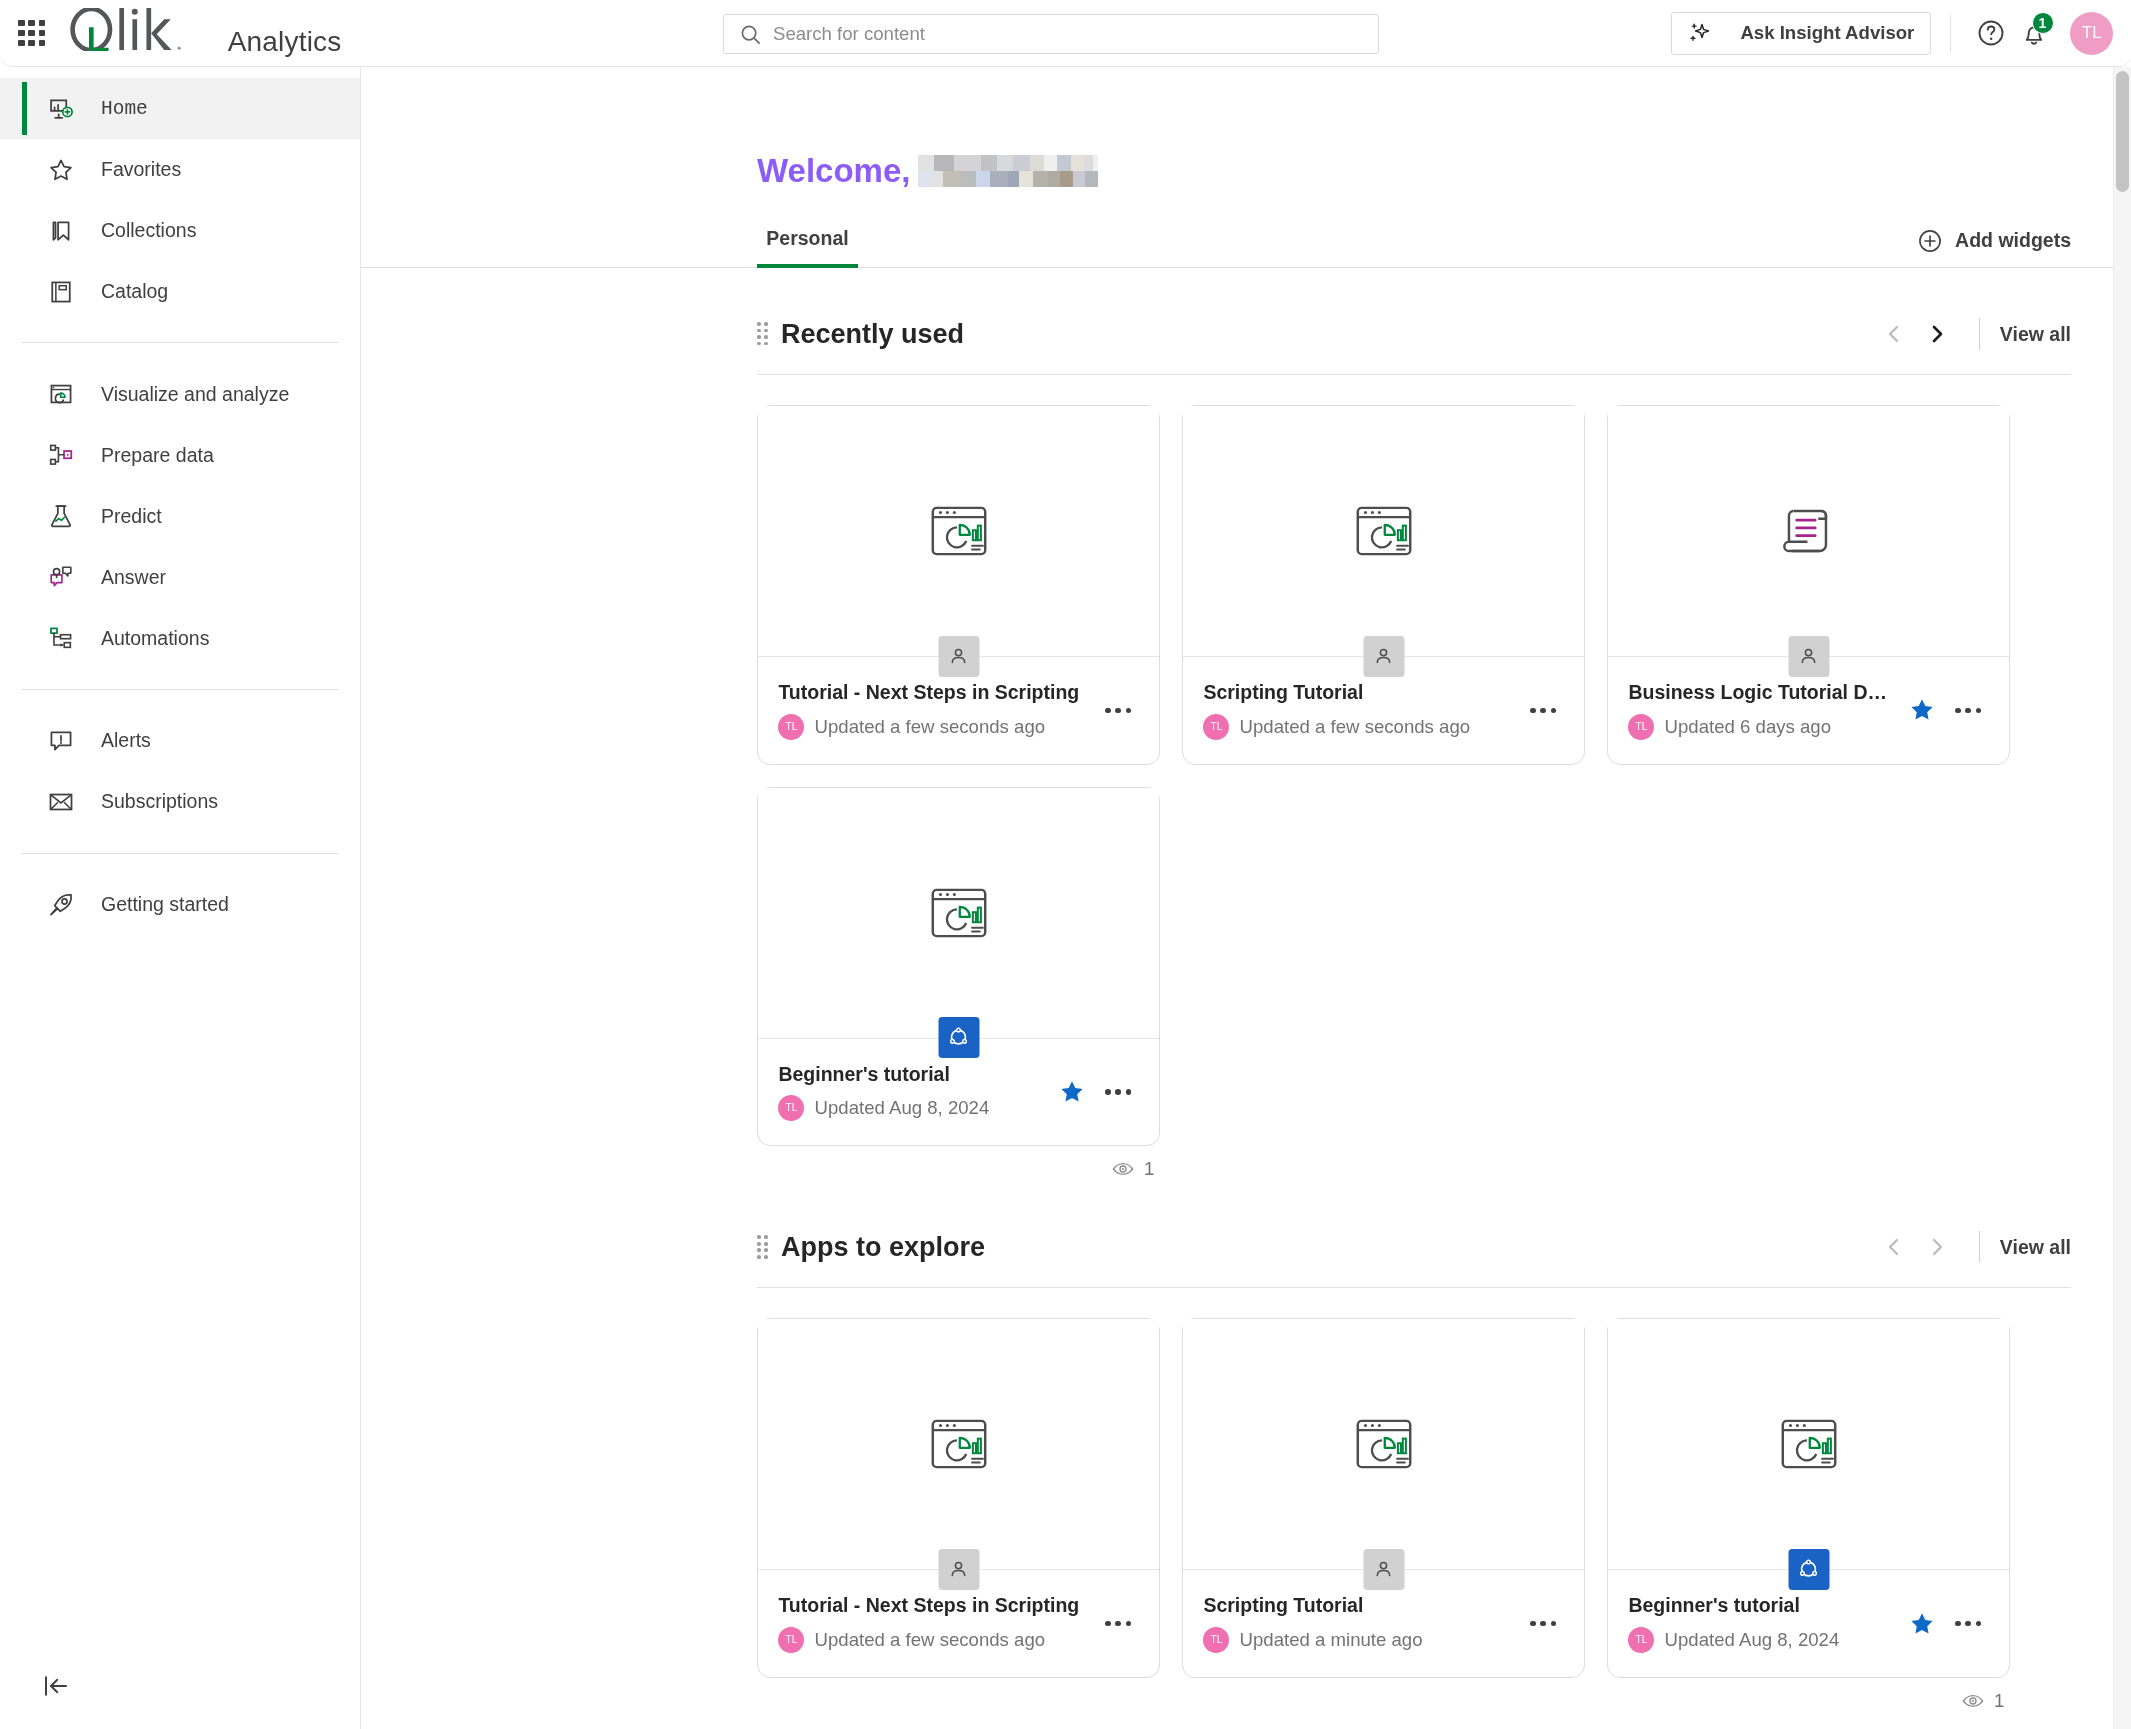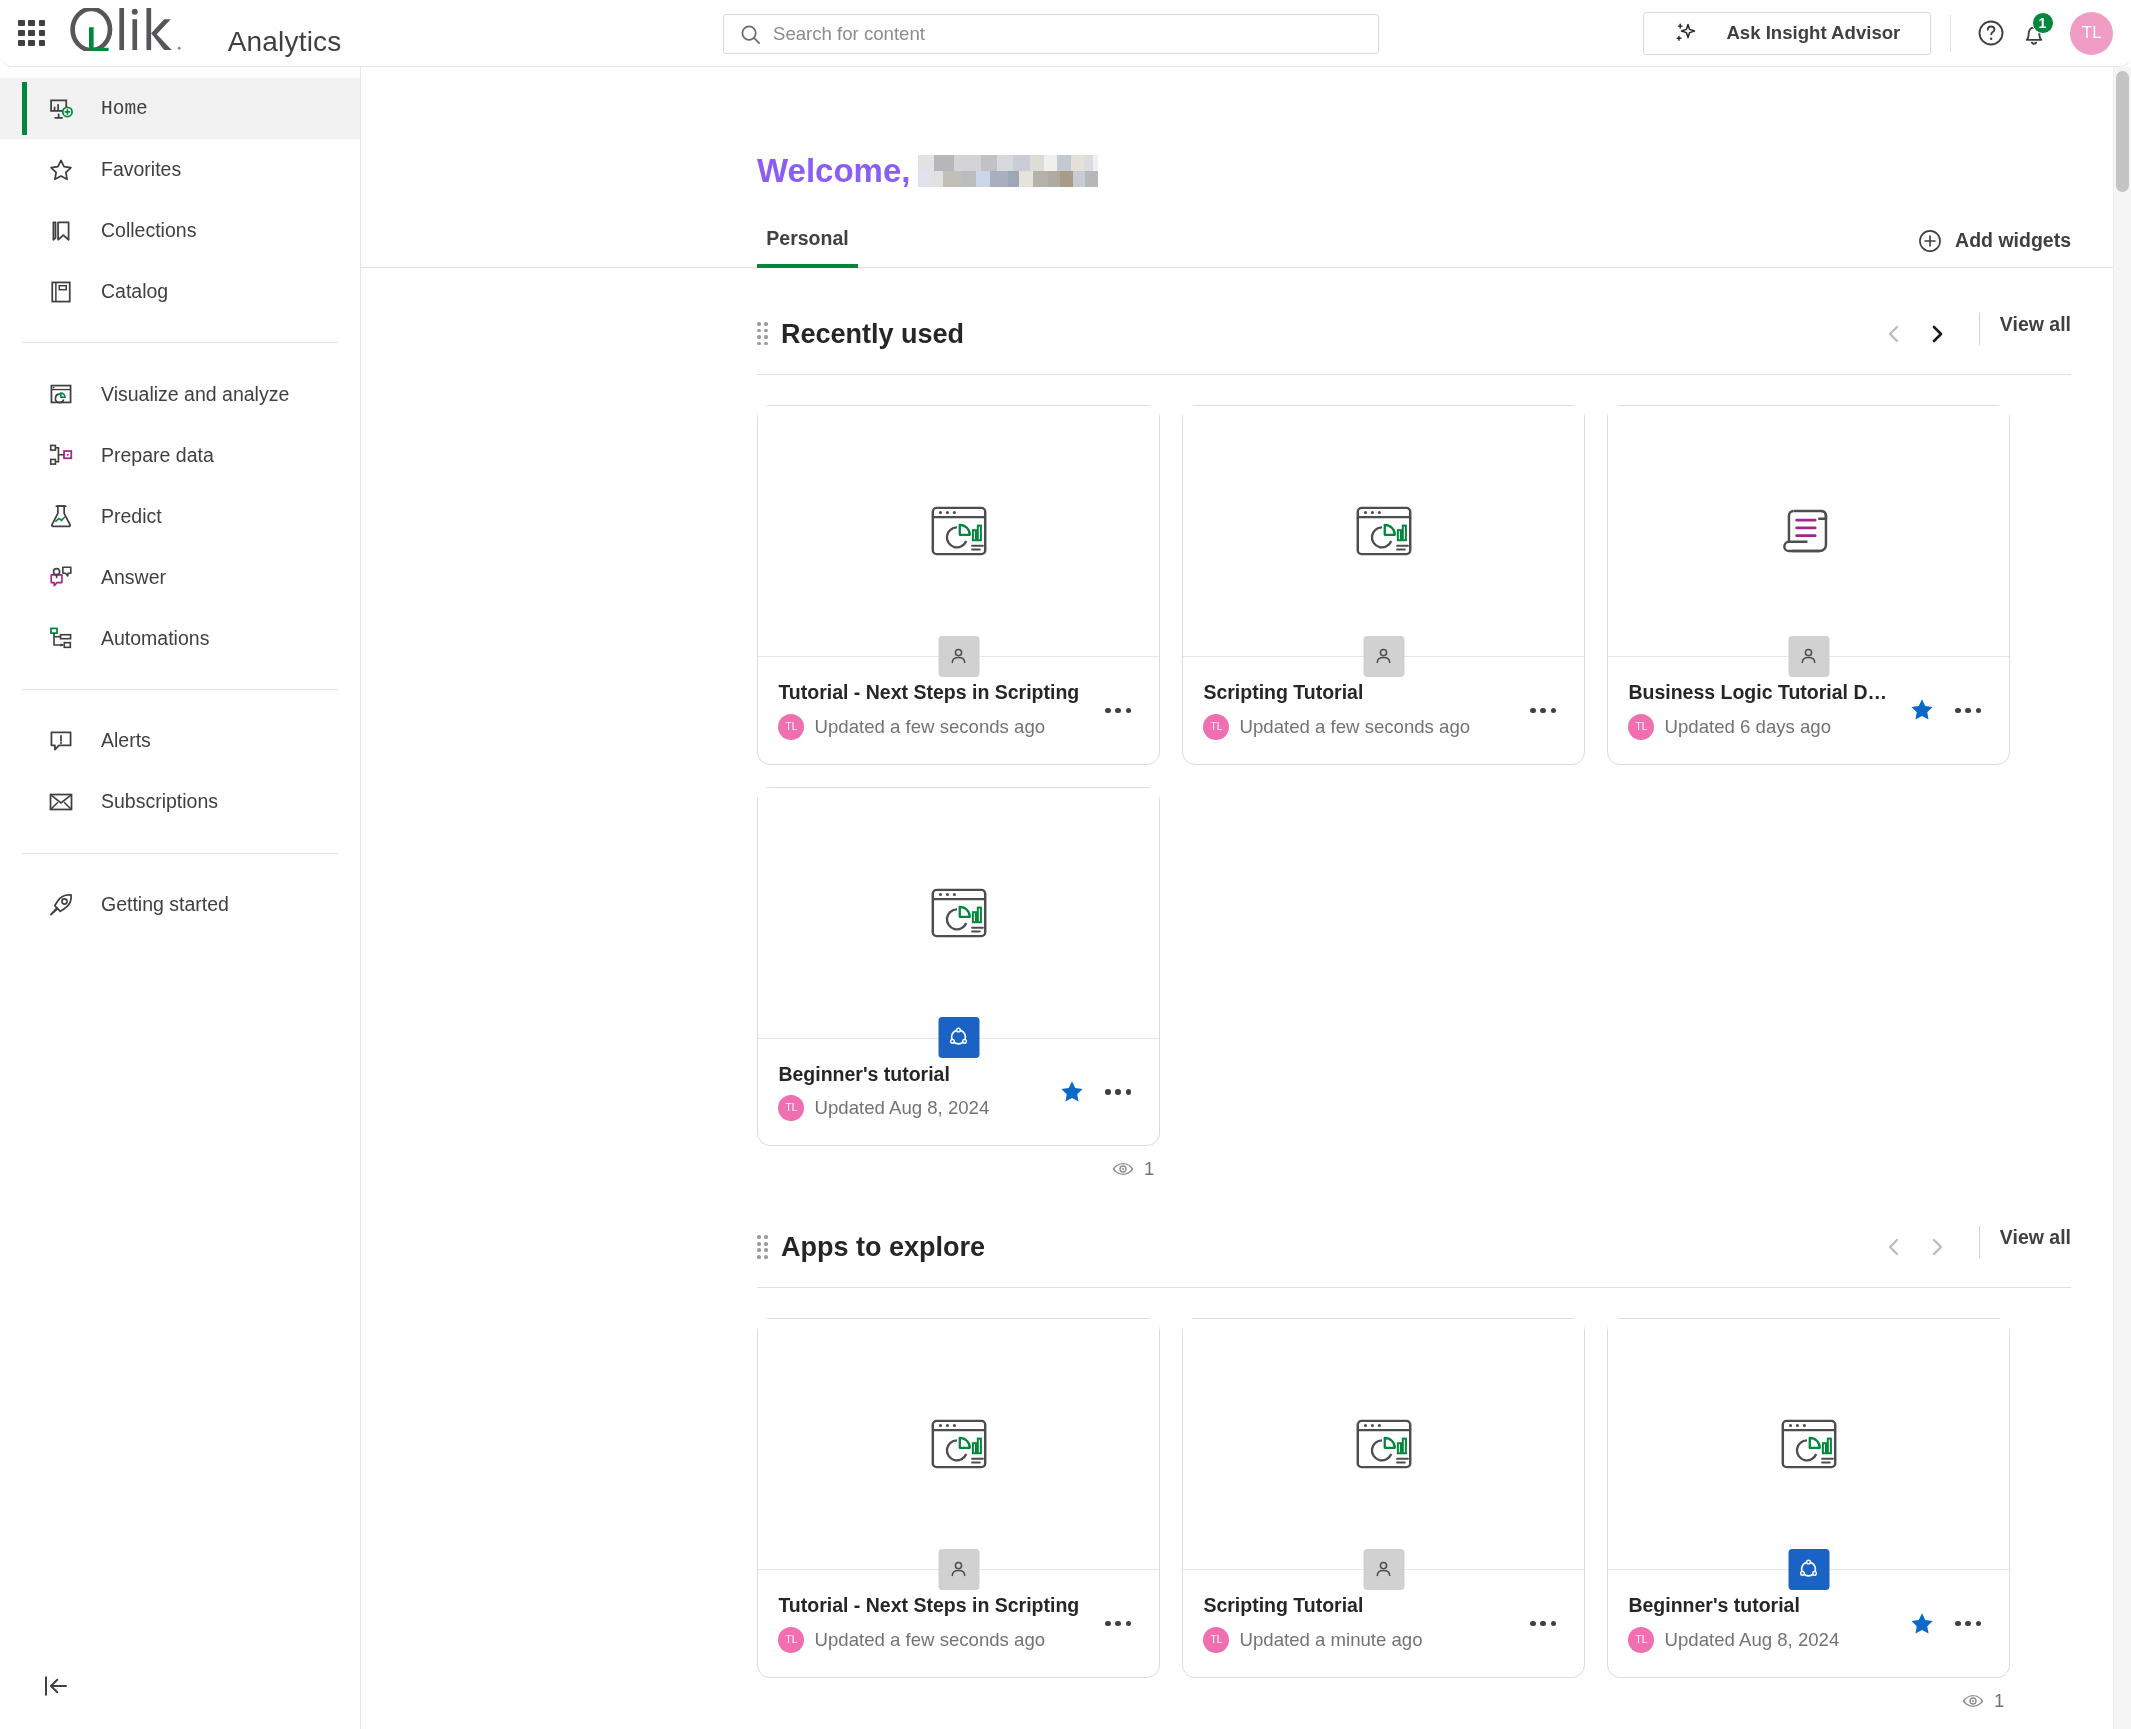--- a/index.html
+++ b/index.html
@@ -38,21 +38,21 @@
   .search-wrap svg { margin: 0 11px 0 15px; flex: 0 0 auto; }
   .search-input {
     border: 0; outline: 0; font-size: 18.6px; font-family: inherit;
     color: #404040; background: transparent; width: 100%; height: 100%;
   }
   .search-input::placeholder { color: #8c8c8c; }
 
   .topbar-right { margin-left: auto; display: flex; align-items: center; padding-right: 18.6px; gap: 0; }
   .insight-btn {
     display: flex; align-items: center; gap: 28px;
-    height: 43px; padding: 0 30px;
+    height: 43px; padding: 0 16px;
     border: 0.9px solid #d9d9d9; border-radius: 2.8px;
     font-size: 18.6px; font-weight: bold; color: #404040; background: #fff; cursor: pointer;
   }
   .tb-divider { width: 0.9px; height: 37px; background: #e0e0e0; margin: 0 18.6px; }
   .icon-btn { width: 43px; height: 43px; display: flex; align-items: center; justify-content: center;
               cursor: pointer; position: relative; }
   .notif-badge {
     position: absolute; top: 0.9px; right: 1.9px;
     min-width: 22px; height: 22px; padding: 0 4.6px;
     background: #00873d; color: #fff; border-radius: 11px;
@@ -143,21 +143,21 @@
     margin-top: 45px; padding-bottom: 18.6px;
     border-bottom: 0.9px solid #e0e0e0;
   }
   .drag-dots {
     width: 11px; height: 24px; display: grid;
     grid-template-columns: repeat(2, 3.7px); grid-template-rows: repeat(4, 3.7px);
     gap: 2.8px 3.7px; margin-right: 13px; flex: 0 0 auto; cursor: grab;
   }
   .drag-dots i { width: 3.7px; height: 3.7px; background: #9c9c9c; border-radius: 50%; }
   .section-title { font-size: 27px; font-weight: bold; color: #262626; }
-  .section-actions { margin-left: auto; display: flex; gap: 0; }
+  .section-actions { margin-left: auto; display: flex; align-items: center; gap: 0; }
   .arrow-btn { width: 43px; height: 43px; display: flex; align-items: center; justify-content: center; cursor: pointer; }
   .va-divider { width: 0.9px; height: 32px; background: #d0d0d0; margin: 0 20.4px; }
   .view-all { font-size: 19.5px; font-weight: bold; color: #404040; cursor: pointer; }
 
   .card-grid { display: flex; gap: 22px; margin-top: 30px; flex-wrap: wrap; }
 
   .card {
     width: 403px; background: #fff;
     border: 0.9px solid #dcdcdc; border-radius: 13px;
     display: flex; flex-direction: column; cursor: pointer; position: relative;

